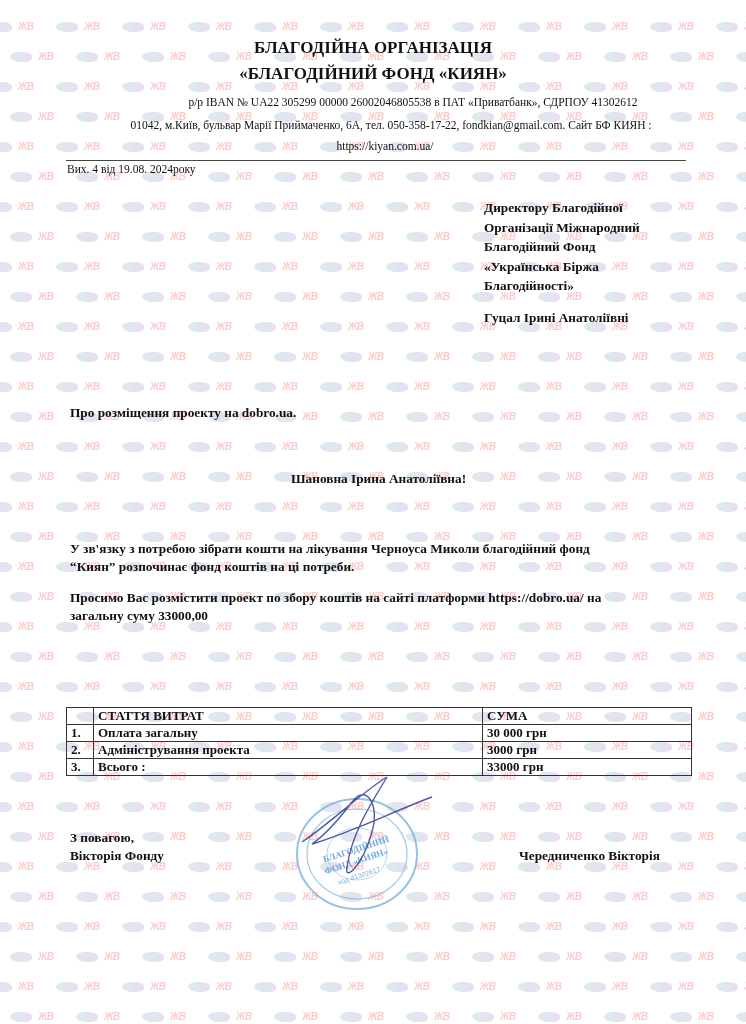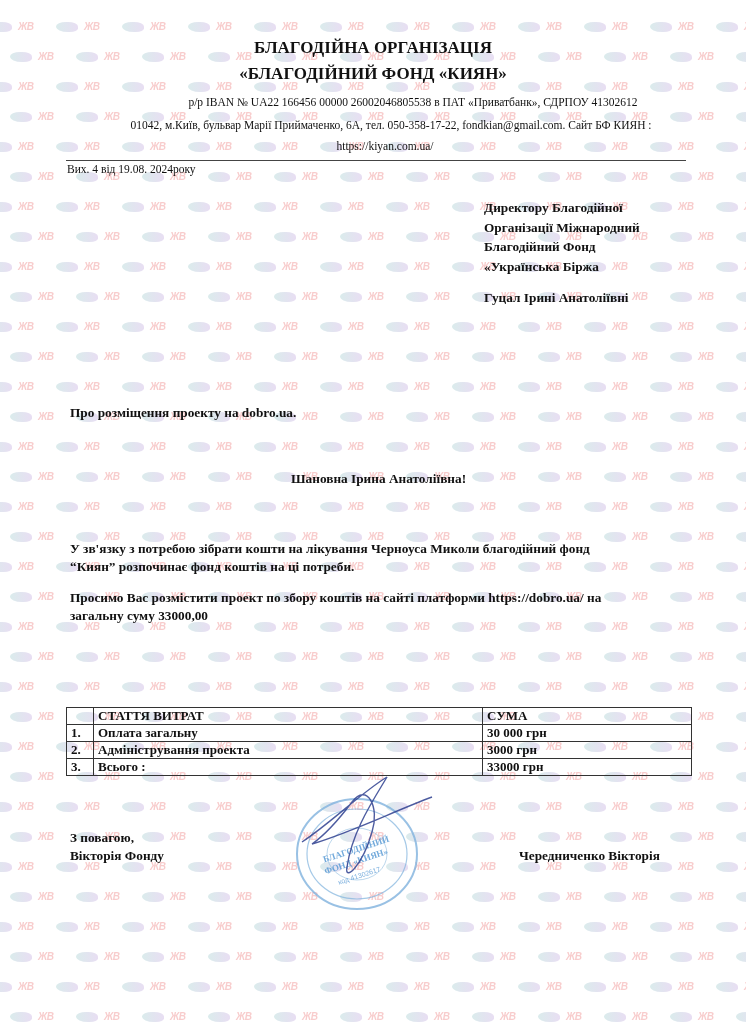--- a/index.html
+++ b/index.html
@@ -1661,33 +1661,34 @@
     </div>
     <div class="wm-item" style="left: 736px; top: 1010px;">
       <span class="bird"></span>
     </div>
   </div>
 
 <div class="doc">
 
   <div class="abs h-title" style="top:38px;">БЛАГОДІЙНА ОРГАНІЗАЦІЯ</div>
   <div class="abs h-title" style="top:64px;">«БЛАГОДІЙНИЙ ФОНД «КИЯН»</div>
-  <div class="abs h-line" style="top:96px; padding-left:80px;">р/р IBAN № UA22 166456 00000 26002046805538  в ПАТ «Приватбанк», СДРПОУ 41302612</div>
+  <div class="abs h-line" style="top:96px; padding-left:80px;">р/р IBAN № UA22 305299 00000 26002046805538  в ПАТ «Приватбанк», СДРПОУ 41302612</div>
   <div class="abs h-line" style="top:119px; padding-left:36px;">01042, м.Київ, бульвар Марії Приймаченко, 6А, тел. 050-358-17-22, fondkian@gmail.com. Сайт БФ КИЯН :</div>
   <div class="abs h-line" style="top:140px; padding-left:24px;">https://kiyan.com.ua/</div>
 
   <div class="rule"></div>
 
   <div class="abs small" style="left:67px; top:163px;">Вих. 4  від 19.08. 2024року</div>
 
   <div class="abs addr b13">
     <div>Директору Благодійної</div>
     <div>Організації Міжнародний</div>
     <div>Благодійний Фонд</div>
     <div>«Українська Біржа</div>
+    <div>Благодійності»</div>
     <div style="margin-top:12px;">Гуцал Ірині Анатоліївні</div>
   </div>
 
   <div class="abs b13" style="left:70px; top:404px;">Про розміщення проекту на dobro.ua.</div>
 
   <div class="abs b13" style="left:291px; top:470px;">Шановна Ірина Анатоліївна!</div>
 
   <div class="abs b13" style="left:70px; top:540px;">
     <div>У зв'язку з потребою зібрати кошти на лікування  Черноуса Миколи благодійний фонд</div>
     <div>“Киян” розпочинає фонд коштів на ці потреби.</div>

